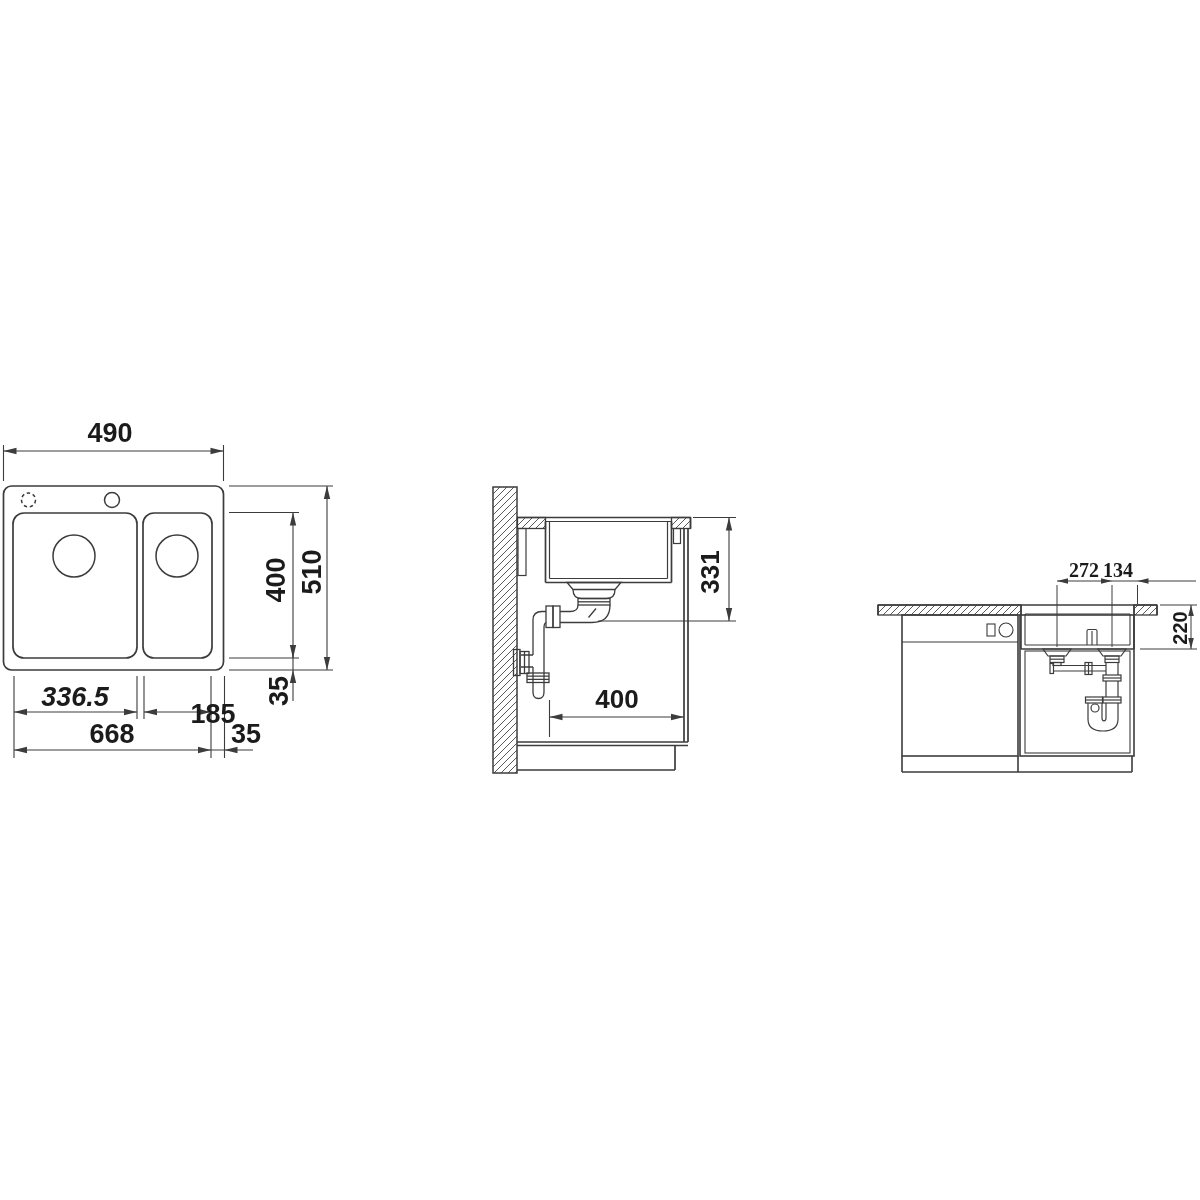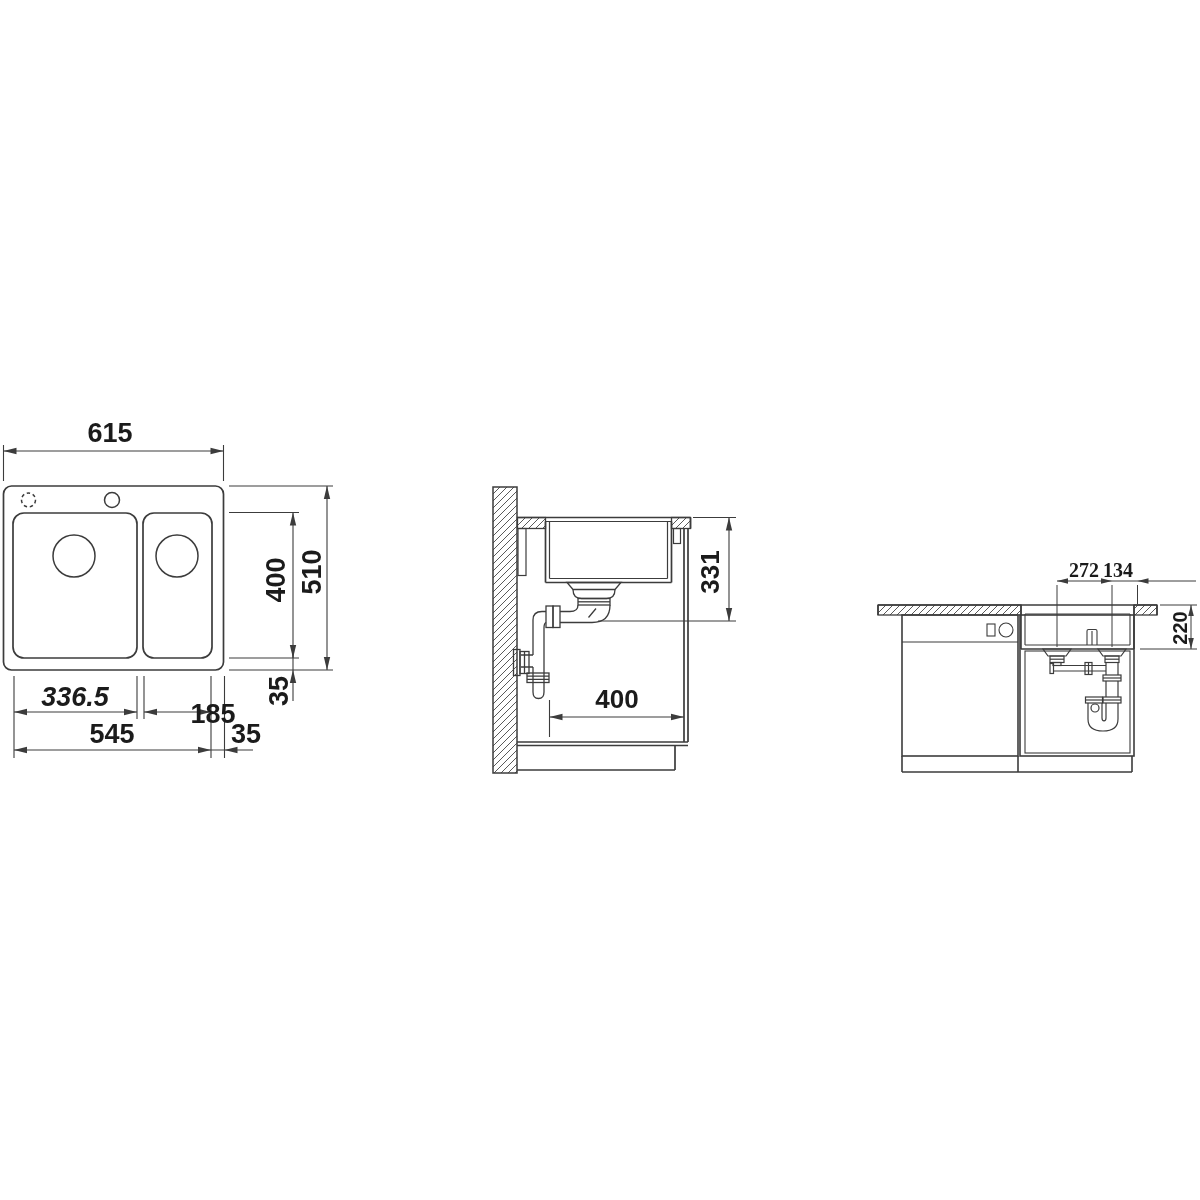--- a/index.html
+++ b/index.html
@@ -160,27 +160,27 @@
     <g fill="#3c3c3c" stroke="none">
       <polygon points="1057,581 1068,578.2 1068,583.8"></polygon>
       <polygon points="1112,581 1101,578.2 1101,583.8"></polygon>
       <polygon points="1137.5,581 1148.5,578.2 1148.5,583.8"></polygon>
       <polygon points="1191,605 1188.2,616 1193.8,616"></polygon>
       <polygon points="1191,649 1188.2,638 1193.8,638"></polygon>
     </g>
   </g>
 </svg>
 
-<div class="lbl" style="left:110px;top:433px;">615</div>
+<div class="lbl" style="left:110px;top:433px;">490</div>
 <div class="lbl rot" style="left:276px;top:580px;">400</div>
 <div class="lbl rot" style="left:312px;top:572px;">510</div>
 <div class="lbl rot" style="left:279px;top:691px;">35</div>
 <div class="lbl" style="left:75px;top:697px;font-style:italic;">336.5</div>
 <div class="lbl" style="left:177px;top:714px;margin-left:36px;">185</div>
-<div class="lbl" style="left:112px;top:734px;">545</div>
+<div class="lbl" style="left:112px;top:734px;">668</div>
 <div class="lbl" style="left:246px;top:734px;">35</div>
 
 <div class="lbl mid rot" style="left:710px;top:572px;">331</div>
 <div class="lbl mid" style="left:617px;top:699px;">400</div>
 
 <div class="lbl sm" style="left:1084px;top:570px;font-family:Liberation Serif, serif;">272</div>
 <div class="lbl sm" style="left:1118px;top:570px;font-family:Liberation Serif, serif;">134</div>
 <div class="lbl sm rot" style="left:1180px;top:628px;">220</div>
 
 </div>

